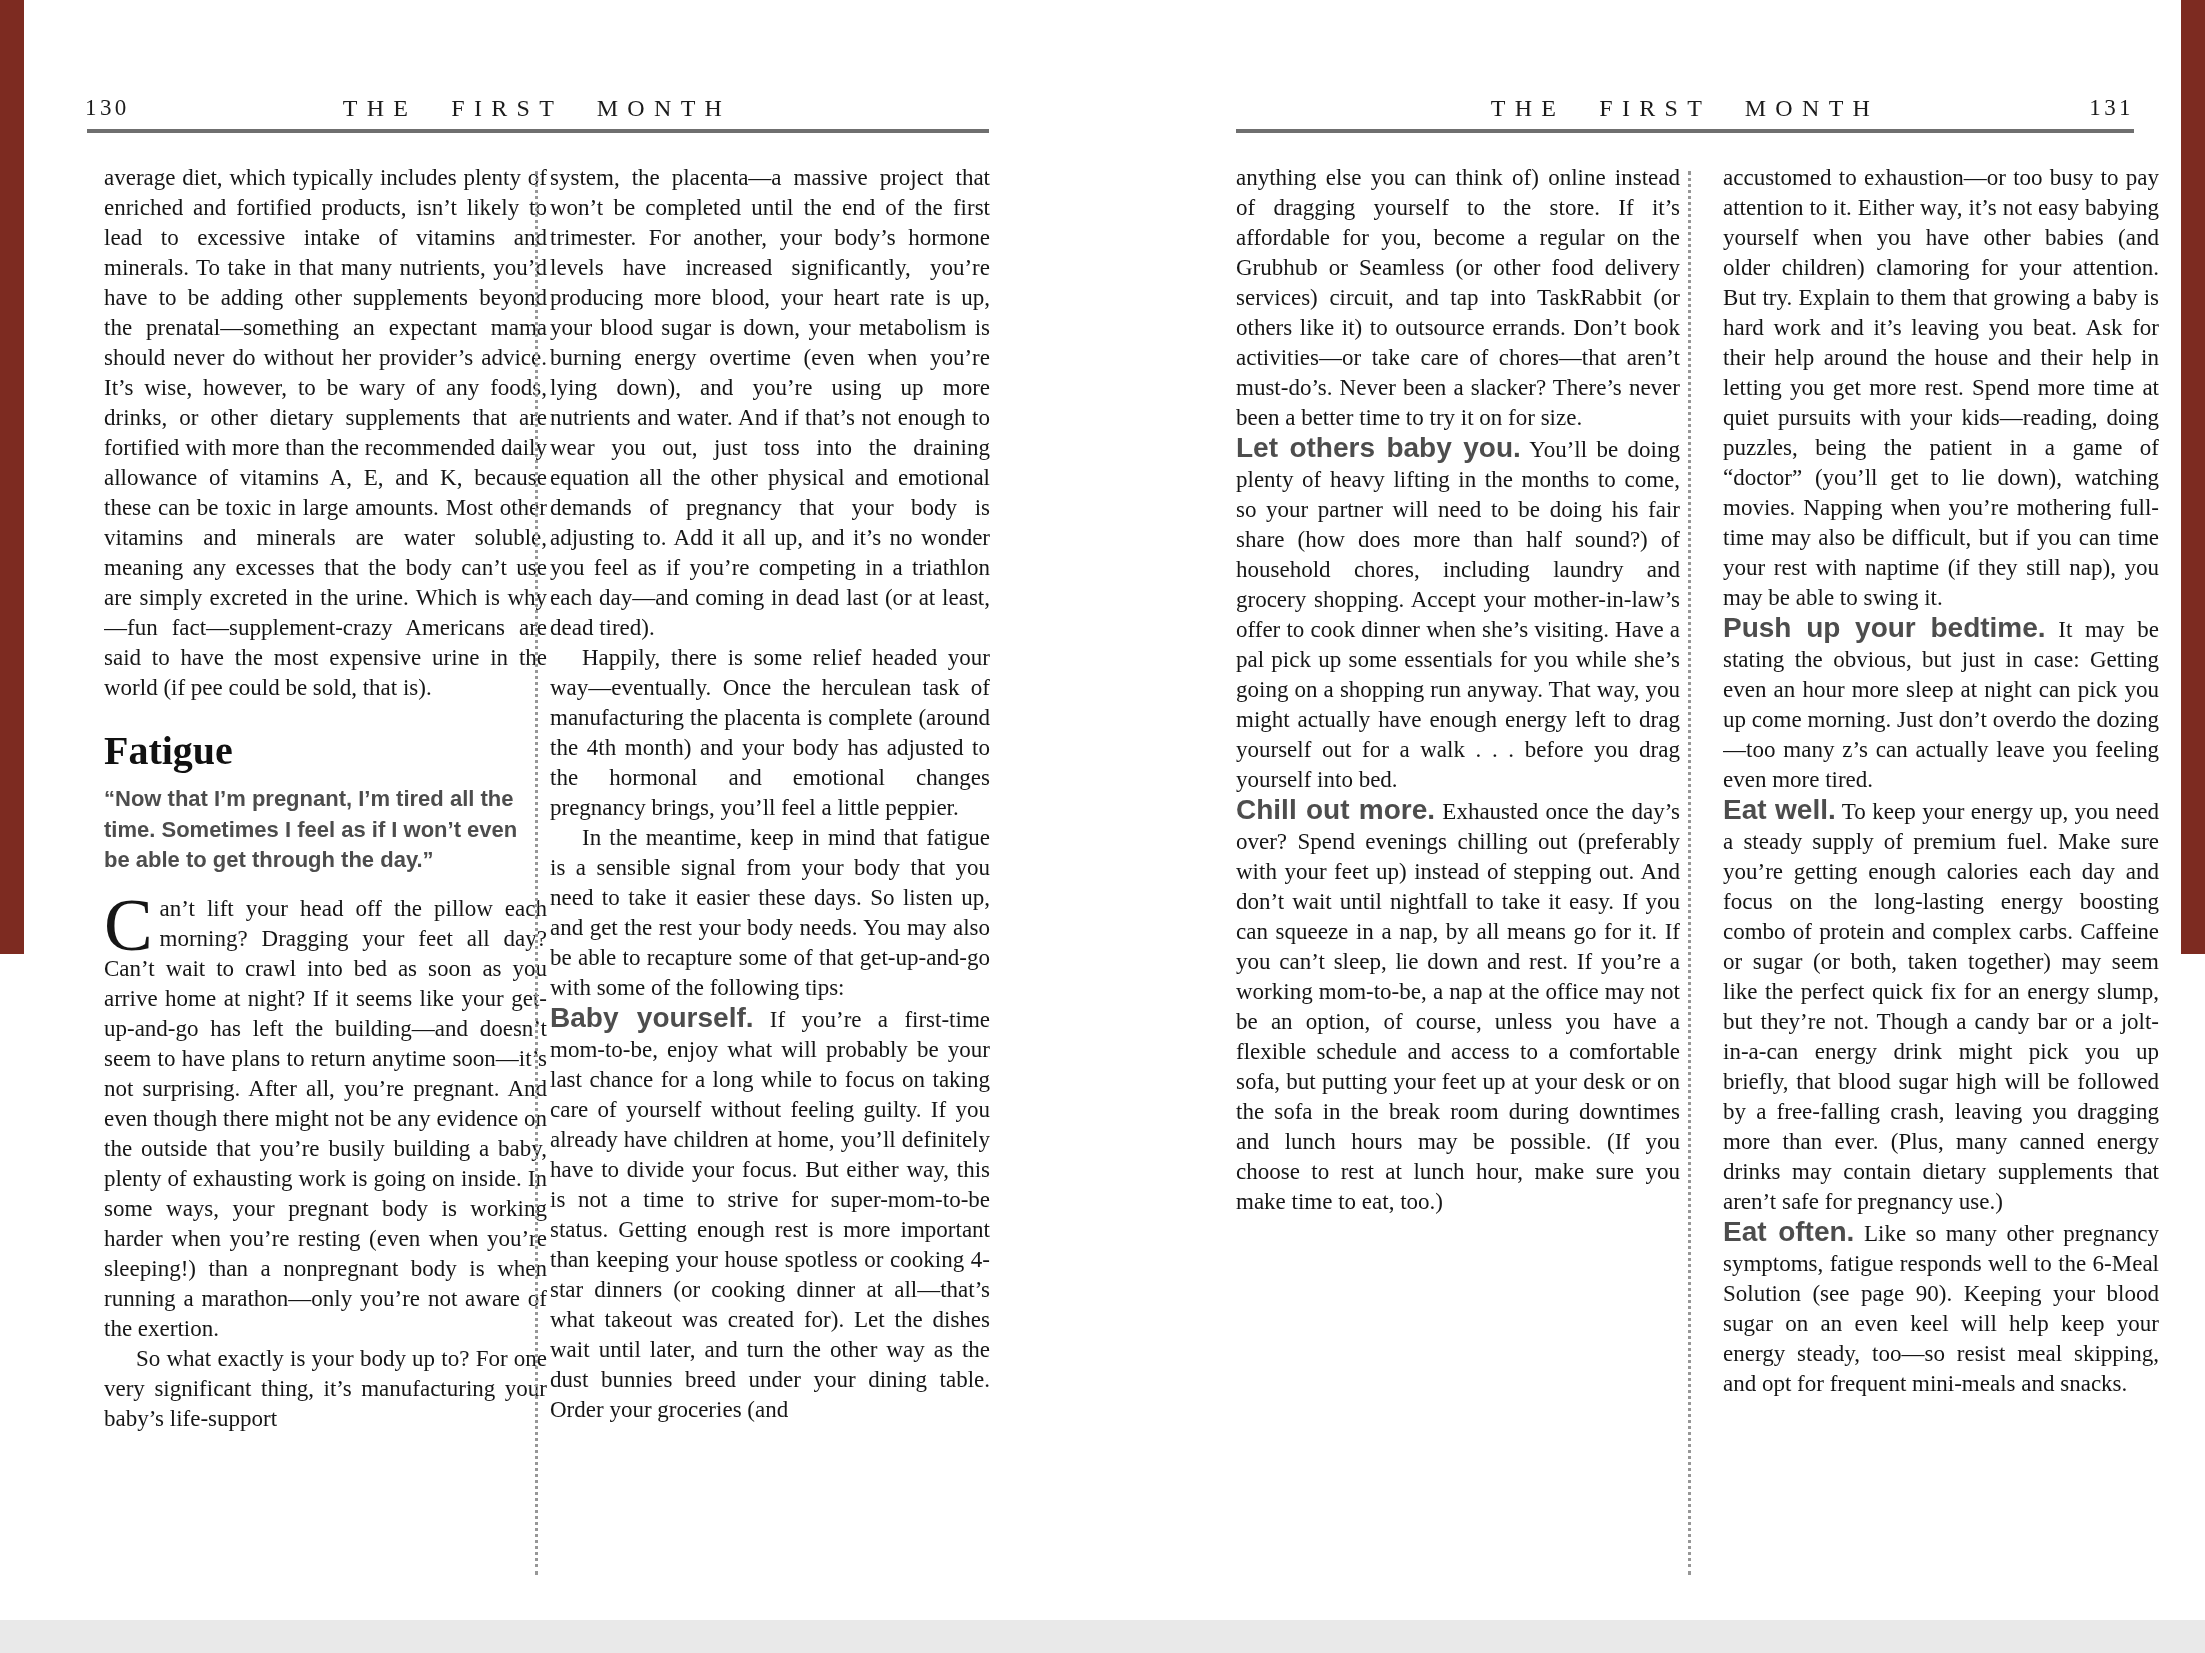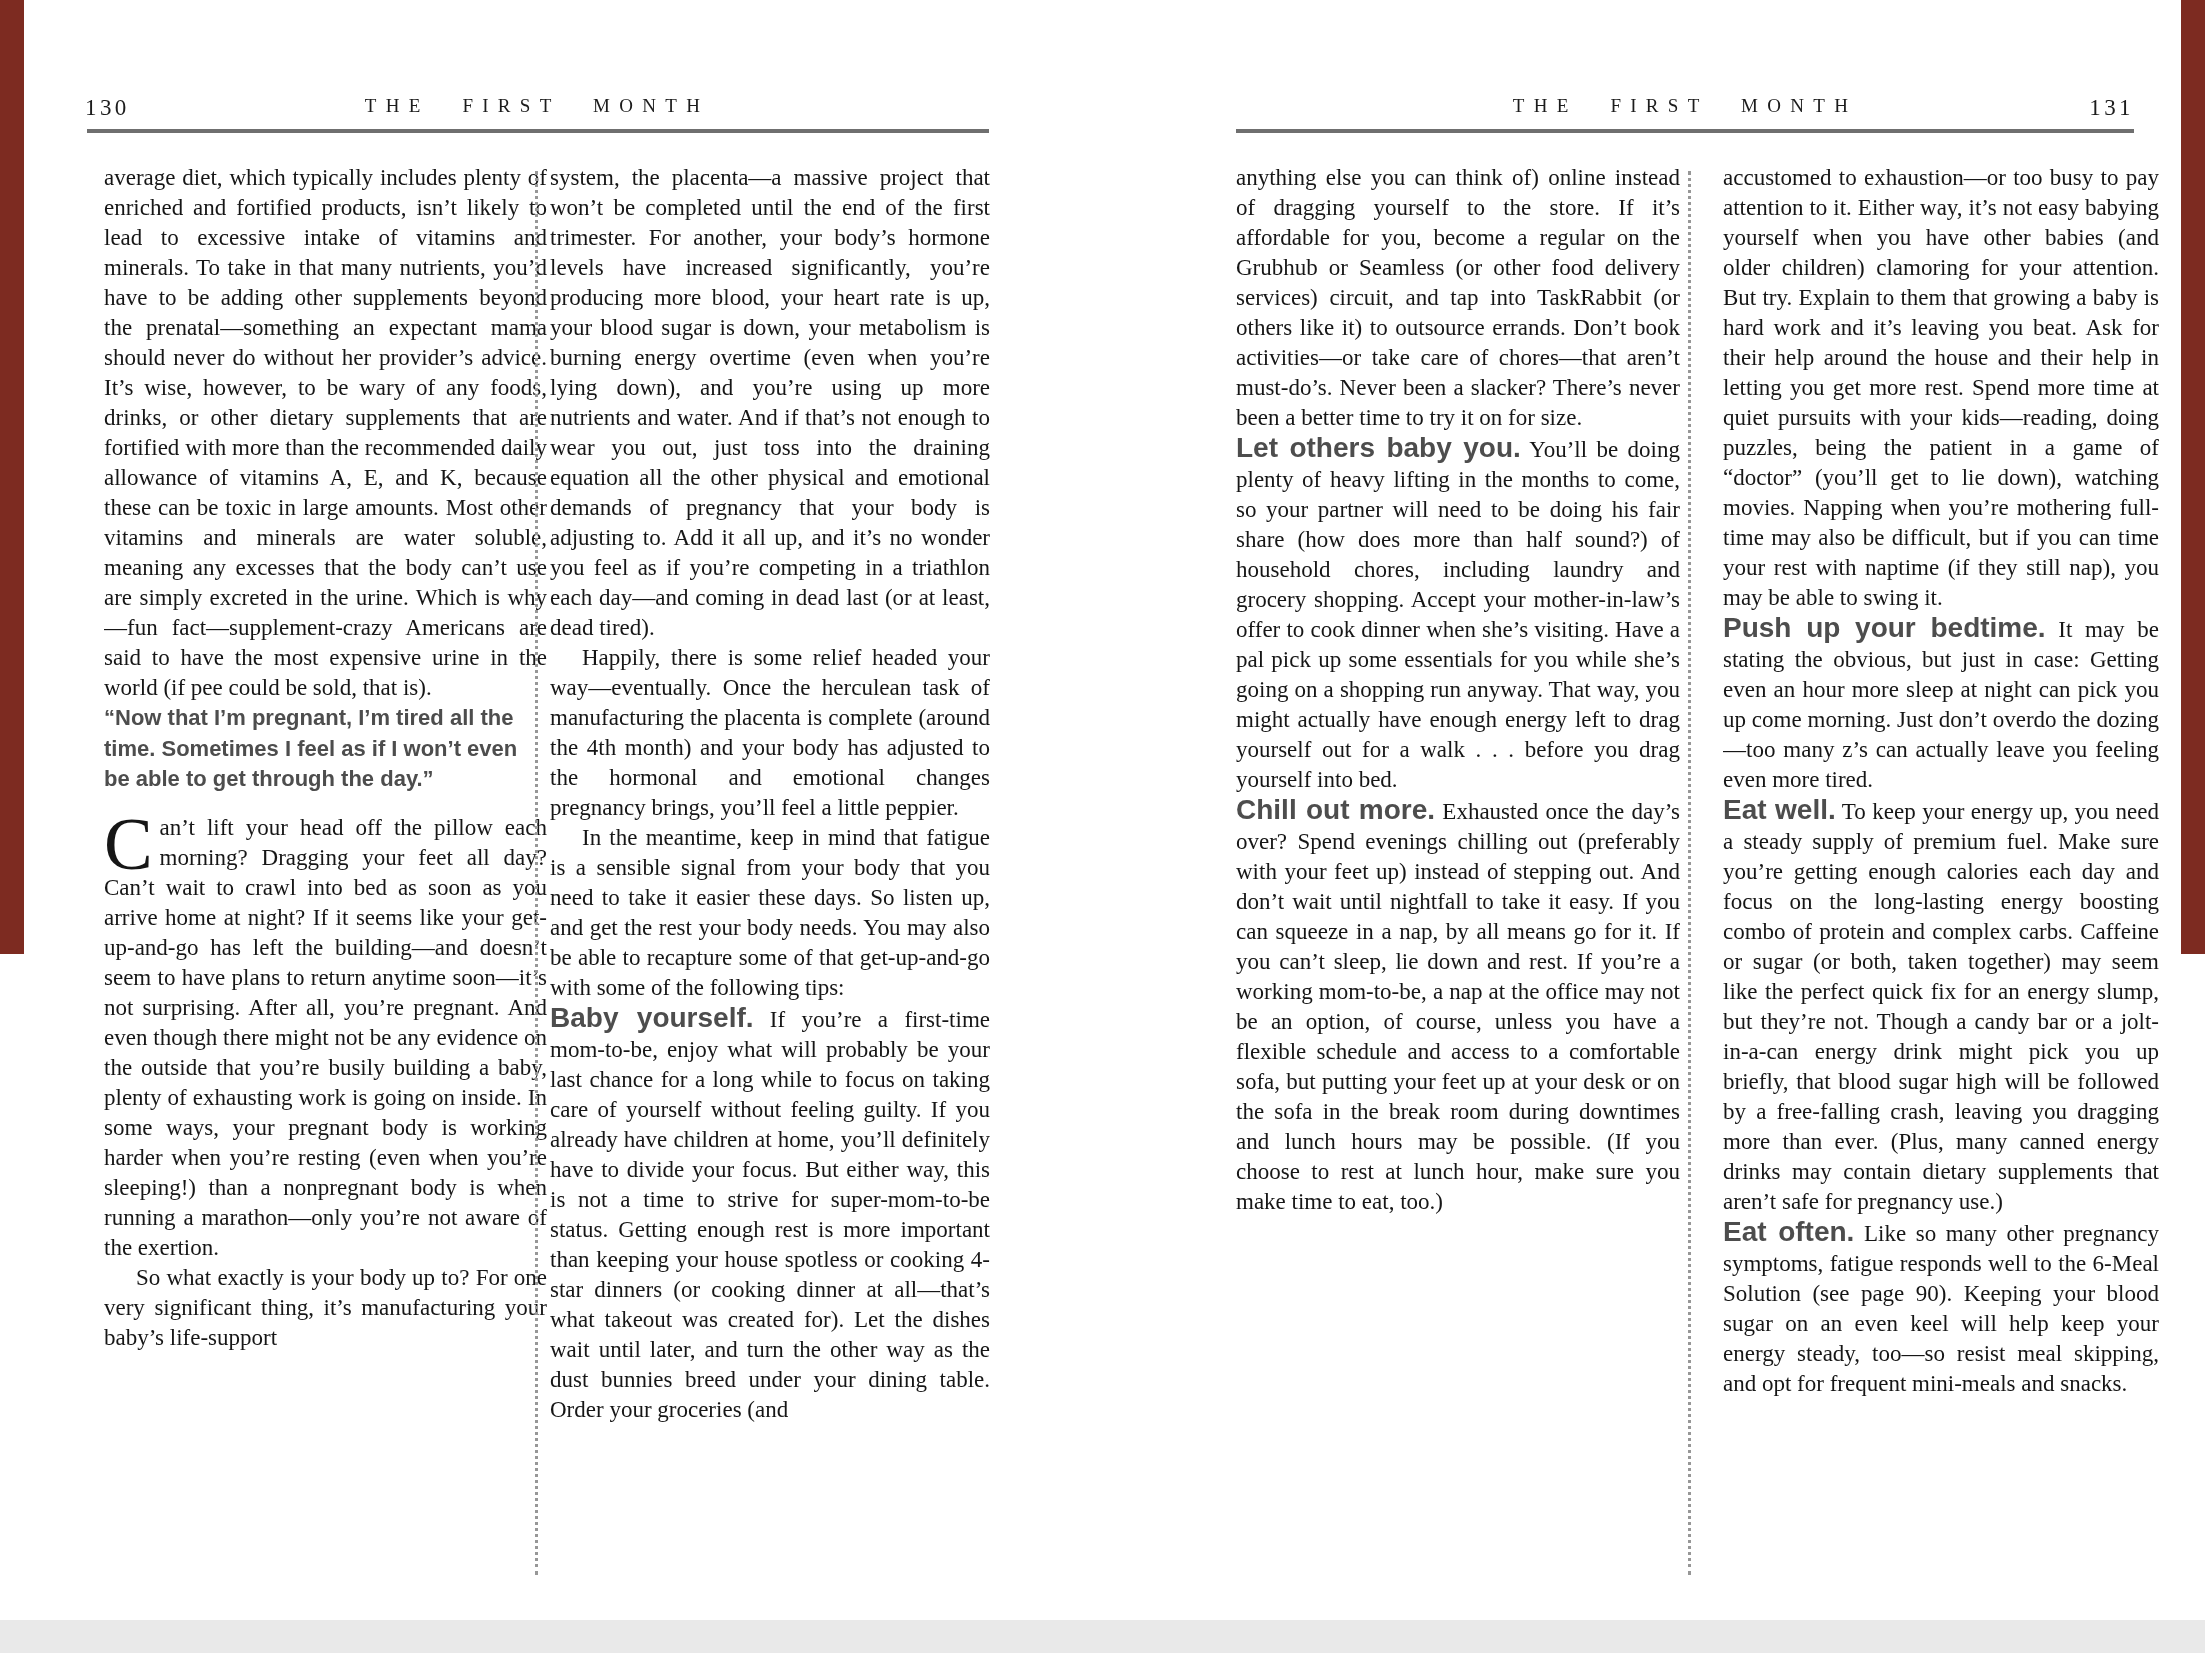--- a/index.html
+++ b/index.html
@@ -27,21 +27,21 @@
   .edge-bar.right { right: 0; }
 
   .page-header {
     position: absolute;
     top: 95px;
     height: 36px;
   }
   .page-header .head-center {
     width: 100%;
     text-align: center;
-    font-size: 19px;
+    font-size: 24px;
     letter-spacing: 9.3px;
     word-spacing: 18.7px;
     color: #1c1c1c;
   }
   .folio {
     position: absolute;
     top: 0;
     font-size: 23px;
     letter-spacing: 3.4px;
     color: #1c1c1c;
@@ -133,20 +133,21 @@
 
   <section>
     <div class="page-header lp-header">
       <span class="folio left-folio">130</span>
       <div class="head-center">THE FIRST MONTH</div>
     </div>
     <div class="head-rule lp-rule"></div>
 
     <div class="column col-1">
       <p class="para">average diet, which typically includes plenty of enriched and fortified products, isn’t likely to lead to excessive intake of vitamins and minerals. To take in that many nutrients, you’d have to be adding other supplements beyond the prenatal—something an expectant mama should never do without her provider’s advice. It’s wise, however, to be wary of any foods, drinks, or other dietary supplements that are fortified with more than the recommended daily allowance of vitamins A, E, and K, because these can be toxic in large amounts. Most other vitamins and minerals are water soluble, meaning any excesses that the body can’t use are simply excreted in the urine. Which is why—fun fact—supplement-crazy Americans are said to have the most expensive urine in the world (if pee could be sold, that is).</p>
+      <h2 class="section-heading">Fatigue</h2>
       <p class="quote">“Now that I’m pregnant, I’m tired all the time. Sometimes I feel as if I won’t even be able to get through the day.”</p>
       <p class="para"><span class="dropcap">C</span><span>an’t lift your head off the pillow each morning? Dragging your feet all day? Can’t wait to crawl into bed as soon as you arrive home at night? If it seems like your get-up-and-go has left the building—and doesn’t seem to have plans to return anytime soon—it’s not surprising. After all, you’re pregnant. And even though there might not be any evidence on the outside that you’re busily building a baby, plenty of exhausting work is going on inside. In some ways, your pregnant body is working harder when you’re resting (even when you’re sleeping!) than a nonpregnant body is when running a marathon—only you’re not aware of the exertion.</span></p>
       <p class="para indent">So what exactly is your body up to? For one very significant thing, it’s manufacturing your baby’s life-support</p>
     </div>
 
     <div class="col-divider lp-divider"></div>
 
     <div class="column col-2">
       <p class="para">system, the placenta—a massive project that won’t be completed until the end of the first trimester. For another, your body’s hormone levels have increased significantly, you’re producing more blood, your heart rate is up, your blood sugar is down, your metabolism is burning energy overtime (even when you’re lying down), and you’re using up more nutrients and water. And if that’s not enough to wear you out, just toss into the draining equation all the other physical and emotional demands of pregnancy that your body is adjusting to. Add it all up, and it’s no wonder you feel as if you’re competing in a triathlon each day—and coming in dead last (or at least, dead tired).</p>
       <p class="para indent">Happily, there is some relief headed your way—eventually. Once the herculean task of manufacturing the placenta is complete (around the 4th month) and your body has adjusted to the hormonal and emotional changes pregnancy brings, you’ll feel a little peppier.</p>

